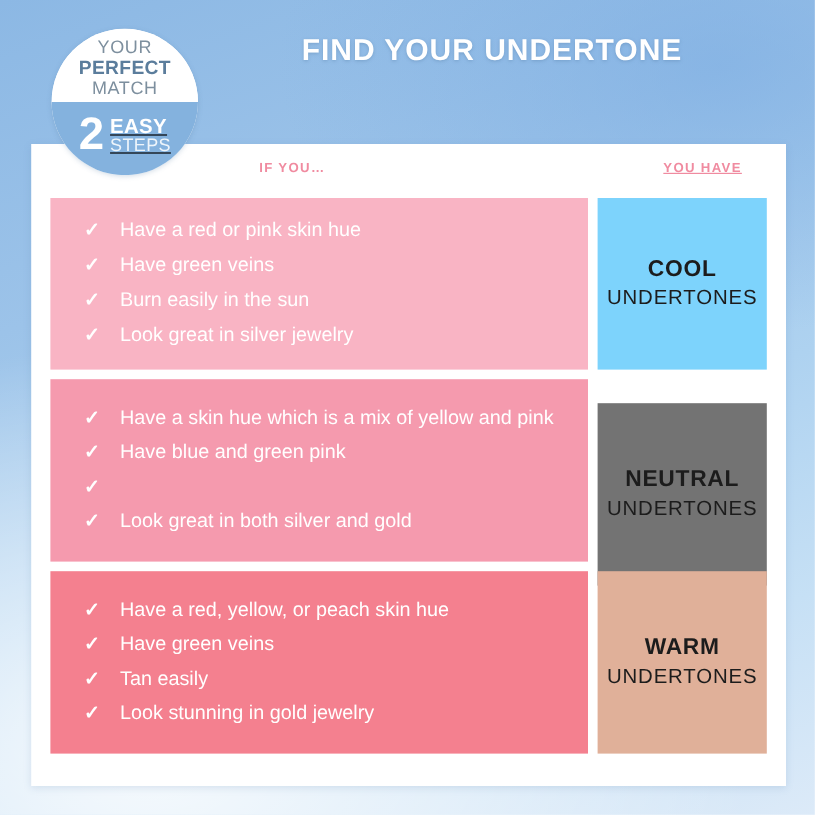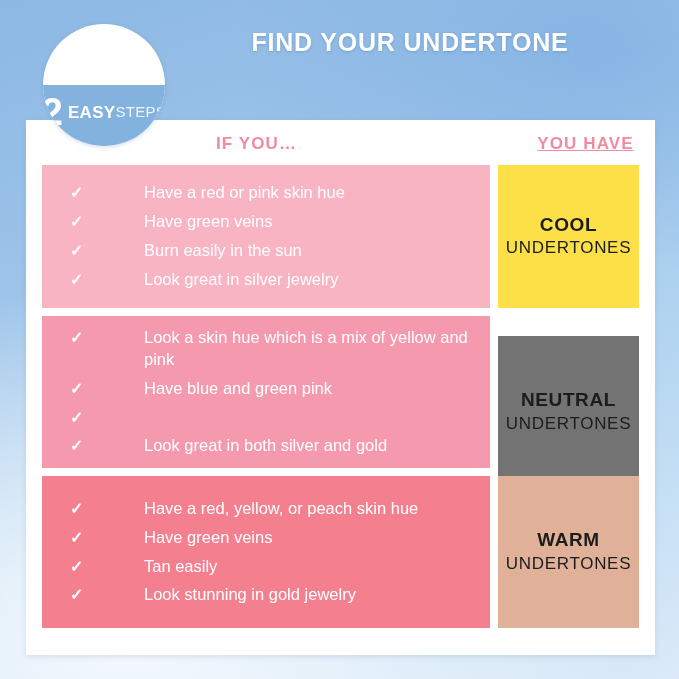--- a/index.html
+++ b/index.html
@@ -68,42 +68,42 @@
     align-items:center; justify-content:center;
     padding-bottom:6px;
   }
   .b-your   { font-size:15px; color:#7d8f9e; letter-spacing:0.5px; line-height:1.12; }
   .b-perfect{ font-size:16px; color:#5b7d9c; font-weight:bold; letter-spacing:0.3px; line-height:1.12; }
   .b-match  { font-size:15px; color:#7d8f9e; letter-spacing:0.5px; line-height:1.12; }
   .b-two {
     font-size:38px; color:#ffffff; font-weight:bold;
     line-height:0.9; margin-right:5px;
   }
-  .b-stack { display:flex; flex-direction:row; line-height:1.0; }
+  .b-stack { display:flex; flex-direction:column; line-height:1.0;text-decoration:underline; }
   .b-easy  { font-size:17px; color:#ffffff; font-weight:bold; letter-spacing:0.3px; }
   .b-steps { font-size:15px; color:#eef5fb; letter-spacing:0.3px; }
 
   
   .panel {
     position:absolute;
     left:26px; top:120px;
     width:629px; height:535px;
     background:#ffffff;
     box-shadow:0 2px 6px rgba(90,130,170,0.18);
   }
 
   
   .col-headers {
     position:absolute;
     left:0; top:14px; width:100%;
     height:32px;
   }
   .hdr {
     position:absolute;
-    font-size:17px;
+    font-size:11px;
     font-weight:bold;
     color:#f08ba0;
     letter-spacing:1.1px;
   }
   .hdr-if    { left:190px; top:0; }
   .hdr-have  { left:492px; top:0; width:135px; text-align:center;text-decoration:underline; }
 
   
   .row {
     position:absolute;
@@ -137,21 +137,21 @@
     padding:3.5px 0;
   }
   .check {
     flex:0 0 auto;
     width:30px;
     font-size:16px;
     font-weight:bold;
     color:#ffffff;
     line-height:1.32;
   }
-  .trait-text { flex:1 1 auto;margin-left:44px; }
+  .trait-text { flex:1 1 auto; }
 
   .swatch {
     flex:1 1 auto;
     height:100%;
     display:flex;
     flex-direction:column;
     align-items:center;
     justify-content:center;
   }
   .sw-name {
@@ -170,20 +170,25 @@
   }
 </style>
 </head>
 <body>
 
 <div class="header">
   <div class="main-title">FIND YOUR UNDERTONE</div>
 </div>
 
 <div class="badge">
+  <div class="badge-top">
+    <div class="b-your">YOUR</div>
+    <div class="b-perfect">PERFECT</div>
+    <div class="b-match">MATCH</div>
+  </div>
   <div class="badge-bottom">
     <div class="b-two">2</div>
     <div class="b-stack">
       <div class="b-easy">EASY</div>
       <div class="b-steps">STEPS</div>
     </div>
   </div>
 </div>
 
 <div class="panel">
@@ -205,31 +210,31 @@
       </div>
       <div class="trait">
         <span class="check">✓</span>
         <span class="trait-text">Burn easily in the sun</span>
       </div>
       <div class="trait">
         <span class="check">✓</span>
         <span class="trait-text">Look great in silver jewelry</span>
       </div>
     </div>
-    <div class="swatch" style="background: #fde047;">
+    <div class="swatch" style="background: #7dd3fc;">
       <div class="sw-name">COOL</div>
       <div class="sw-sub">UNDERTONES</div>
     </div>
   </div>
 
   <div class="row row-2">
     <div class="traits traits-2">
       <div class="trait">
         <span class="check">✓</span>
-        <span class="trait-text">Look a skin hue which is a mix of yellow and pink</span>
+        <span class="trait-text">Have a skin hue which is a mix of yellow and pink</span>
       </div>
       <div class="trait">
         <span class="check">✓</span>
         <span class="trait-text">Have blue and green pink</span>
       </div>
       <div class="trait">
         <span class="check">✓</span>
       </div>
       <div class="trait">
         <span class="check">✓</span>

